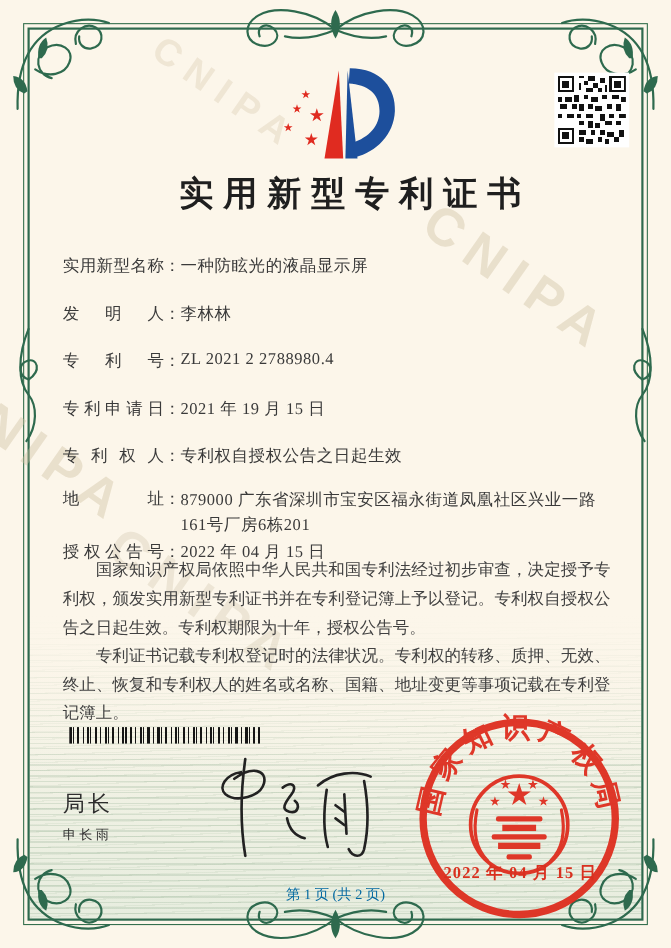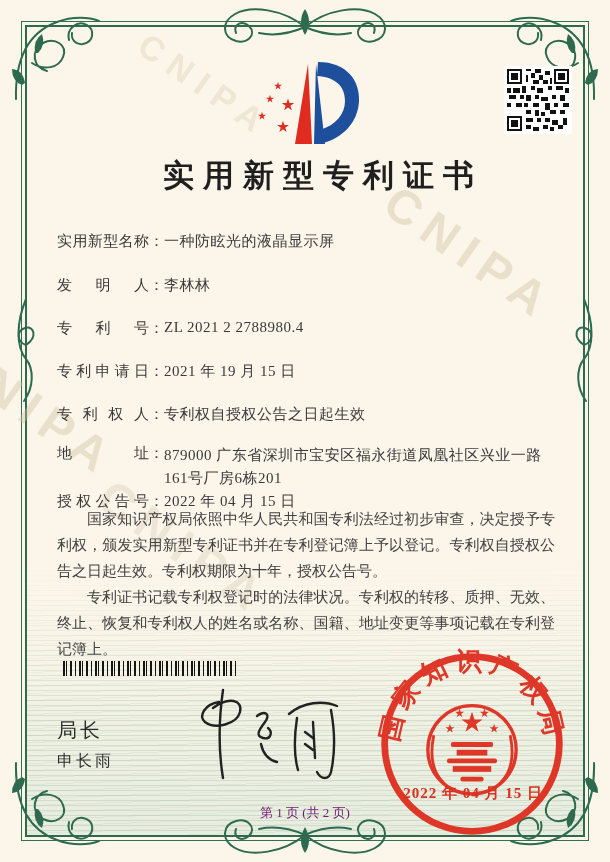--- a/index.html
+++ b/index.html
@@ -63,28 +63,28 @@
   .bodytext p{margin:0; text-indent:2em;}
   
   .barcode{position:absolute; left:63px; top:661px; width:176px; height:15px; z-index:3;
     background:repeating-linear-gradient(90deg,
       #151515 0 2px, transparent 2px 3px,
       #151515 3px 4px, transparent 4px 7px,
       #151515 7px 9px, transparent 9px 12px,
       #151515 12px 13px, transparent 13px 16px);}
   
   .sig-role{position:absolute; left:57px; top:717px; z-index:3; font-size:20px; letter-spacing:3px; color:#2e2e2e;}
-  .sig-name{position:absolute; left:57px; top:751px; z-index:3; font-size:16px; letter-spacing:3px; color:#2e2e2e;}
+  .sig-name{position:absolute; left:57px; top:751px; z-index:3; font-size:12px; letter-spacing:3px; color:#2e2e2e;}
   .sig-hand{position:absolute; left:185px; top:686px; z-index:3;}
   
   .seal{position:absolute; left:376px; top:648px; z-index:4; opacity:.93;}
   .seal-date{position:absolute; left:384px; top:784px; width:178px; z-index:5;
     text-align:center; font-size:15px; font-weight:bold; color:#d9301f; letter-spacing:1px;}
   
-  .footer{position:absolute; left:0; right:0; top:804px; z-index:3; text-align:center; font-size:13px; color:#701a75;}
+  .footer{position:absolute; left:0; right:0; top:804px; z-index:3; text-align:center; font-size:13px; color:#0369a1;}
 </style>
 </head>
 <body>
 
 <div class="page">
 
   <div class="waves"></div>
   <span class="wm wm1">CNIPA</span>
   <span class="wm wm2">CNIPA</span>
   <span class="wm wm3">CNIPA</span>

